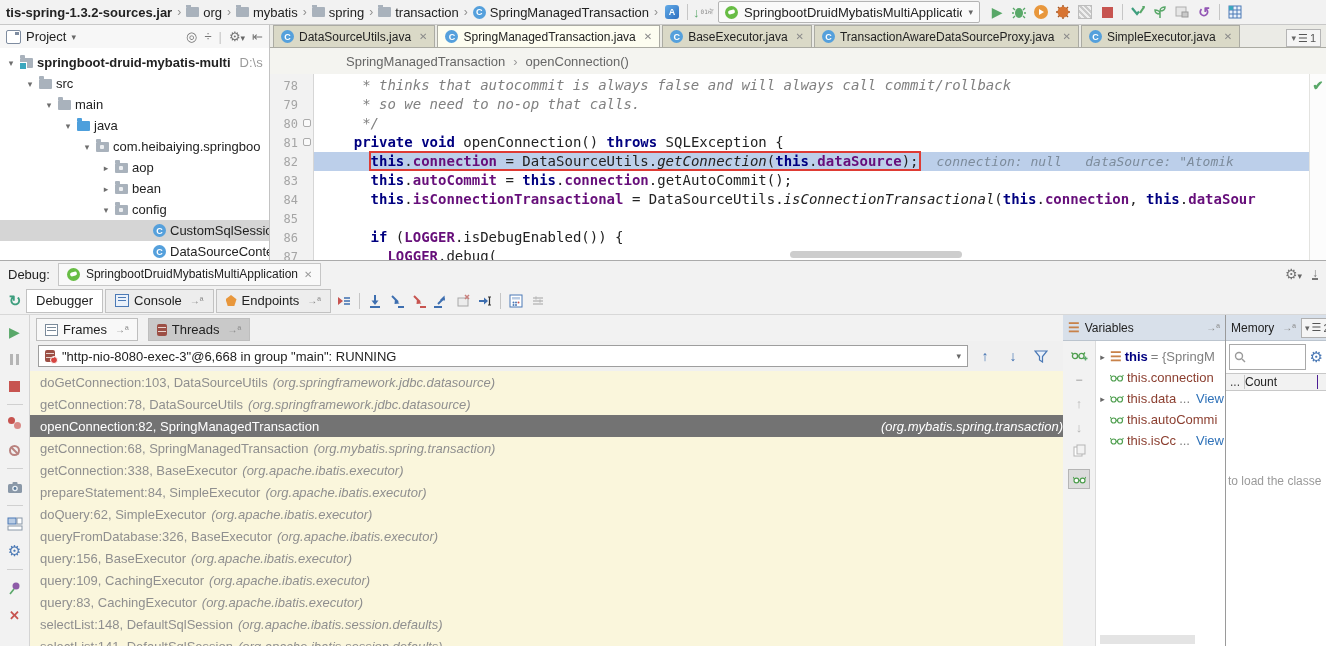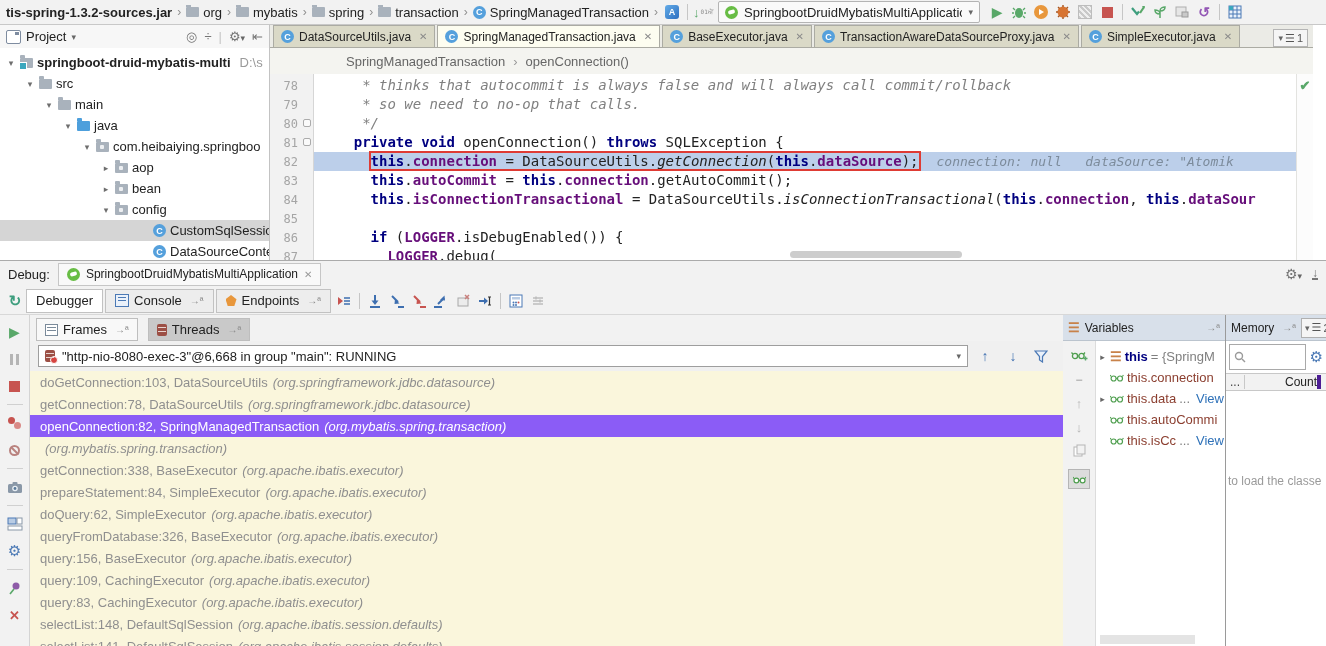--- a/index.html
+++ b/index.html
@@ -54,21 +54,21 @@
   .ic-projtab::after{content:"";position:absolute;right:1px;top:1px;width:4px;height:3px;background:#7E8CA0;}
   #proj-header .hicons{margin-left:auto;display:flex;align-items:center;gap:7px;color:#757575;font-size:13px;}
   #project-tree{padding-top:4px;font-size:13px;}
   .trow{height:21px;display:flex;align-items:center;gap:4px;white-space:nowrap;cursor:pointer;}
   .trow.selected{background:#D5D5D5;}
   .tchev{width:10px;text-align:center;color:#6E6E6E;font-size:9px;flex:0 0 auto;}
   .tsuffix{color:#9A9A9A;margin-left:5px;}
   .tbold{font-weight:bold;}
 
   
-  #editor{position:absolute;left:270px;top:25px;right:13px;height:235px;overflow:hidden;background:#14532d;}
+  #editor{position:absolute;left:270px;top:25px;right:0;height:235px;overflow:hidden;background:#14532d;}
   #tabbar{height:23px;background:#EBEBE6;border-bottom:1px solid #ABABA3;box-sizing:border-box;
           display:flex;align-items:flex-end;padding-left:3px;position:relative;}
   .etab{height:22px;display:flex;align-items:center;gap:5px;padding:0 7px;margin-right:2px;font-size:12px;
         background:#DAD9C7;border:1px solid #ABABA3;border-bottom:none;box-sizing:border-box;cursor:pointer;white-space:nowrap;}
   .etab.active{background:#FDFDF0;}
   .etab .close{color:#8A8A8A;font-size:10px;margin-left:3px;}
   .etab .close::before{content:"\2715";}
   .corner-badge{position:absolute;right:5px;top:4px;display:flex;align-items:center;gap:2px;height:16px;
                 padding:0 4px;border:1px solid #B5B5B5;background:#F5F5F5;color:#555;font-size:11px;}
   #crumbbar{height:26px;display:flex;align-items:center;gap:8px;padding-left:76px;background:#F4F4F0;color:#666;font-size:13px;}
@@ -130,21 +130,21 @@
   .ic-thread{width:10px;height:12px;background:#9C4F45;border-radius:2px;position:relative;}
   .ic-thread::after{content:"";position:absolute;left:1px;top:3px;right:1px;height:1px;background:#E8D5D0;box-shadow:0 4px 0 #E8D5D0;}
   .badge-dot{position:absolute;right:-3px;bottom:-2px;width:6px;height:6px;border-radius:50%;background:#D64541;border:1px solid #fff;}
   #thread-row{height:30px;background:#F0F0F0;display:flex;align-items:center;padding:0 8px;gap:6px;}
   #thread-combo{width:930px;height:22px;background:#fff;border:1px solid #9E9E9E;display:flex;align-items:center;gap:7px;padding:0 6px;box-sizing:border-box;font-size:13px;cursor:pointer;}
   #thread-combo .txt{flex:1;white-space:nowrap;overflow:hidden;}
   .g-arrow{color:#3E6FB0;font-weight:bold;font-size:14px;}
   #frames-list{position:absolute;left:0;top:56px;right:0;bottom:0;background:#FAF6DC;overflow:hidden;}
   .frow{height:22px;display:flex;align-items:center;padding-left:10px;color:#8F8F8F;font-size:13px;white-space:nowrap;cursor:pointer;}
   .frow .pkg{font-style:italic;margin-left:5px;}
-  .frow.sel{background:#8b5cf6;color:#fff;}
+  .frow.sel{background:#737373;color:#fff;justify-content:space-between;}
 
   #vars{position:absolute;left:1063px;top:0;width:163px;bottom:0;background:#fff;border-right:1px solid #9A9A9A;box-sizing:border-box;}
   .pane-header{height:26px;background:#D8E0EA;border-bottom:1px solid #BBC4CE;display:flex;align-items:center;gap:5px;padding:0 5px;box-sizing:border-box;font-size:12px;}
   .ic-hamb{color:#C8824A;font-weight:bold;font-size:13px;line-height:1;}
   #vars-strip{position:absolute;left:0;top:26px;width:33px;bottom:0;background:#F2F2F2;border-right:1px solid #DCDCDC;box-sizing:border-box;
               display:flex;flex-direction:column;align-items:center;padding-top:8px;gap:9px;color:#9A9A9A;}
   .strip-box{width:20px;height:18px;border:1px solid #B5B5B5;background:#DCDCDC;display:flex;align-items:center;justify-content:center;}
   #vars-tree{position:absolute;left:33px;top:26px;right:0;bottom:0;overflow:hidden;padding-top:5px;}
   .vrow{height:21px;display:flex;align-items:center;gap:3px;padding-left:2px;font-size:13px;white-space:nowrap;cursor:pointer;}
   .vchev{width:9px;color:#666;font-size:9px;text-align:center;flex:0 0 auto;}
@@ -155,21 +155,21 @@
   .vlink{color:#2E71B8;margin-left:3px;}
   #vars-scroll{position:absolute;left:37px;bottom:2px;width:95px;height:9px;background:#E4E4E4;}
 
   #mem{position:absolute;left:1226px;top:0;right:0;bottom:0;background:#fff;}
   .layout-badge{margin-left:auto;display:flex;align-items:center;gap:2px;height:18px;padding:0 3px;border:1px solid #B0B0B0;background:#F5F5F5;color:#555;font-size:11px;cursor:pointer;}
   #mem-search{height:32px;display:flex;align-items:center;gap:4px;padding:0 3px;}
   #mem-input{flex:1;height:24px;border:1px solid #A9A9A9;background:#fff;display:flex;align-items:center;padding:0 4px;gap:4px;}
   .g-gear-blue{color:#4B79B5;font-size:15px;}
   #mem-cols{height:18px;display:flex;align-items:center;background:#F2F2F2;border-top:1px solid #C8C8C8;border-bottom:1px solid #C8C8C8;font-size:12px;box-sizing:border-box;}
   #mem-cols .c1{width:18px;text-align:center;border-right:1px solid #C8C8C8;color:#444;}
-  #mem-cols .c2{width:72px;text-align:right;border-right:4px solid #4c1d95;}
+  #mem-cols .c2{width:72px;text-align:left;border-right:1px solid #4c1d95;}
   #mem-body{position:relative;}
   #mem-msg{margin-top:83px;margin-left:2px;color:#9A9A9A;font-size:12px;white-space:nowrap;overflow:hidden;}
 </style>
 </head>
 <body>
 
 <header id="topbar">
   <div id="nav-crumbs">
       <span class="crumb bold">
         <span>tis-spring-1.3.2-sources.jar</span>
@@ -605,20 +605,21 @@
           </div>
           <div class="frow">
             <span class="m">getConnection:78, DataSourceUtils</span>
             <span class="pkg">(org.springframework.jdbc.datasource)</span>
           </div>
           <div class="frow sel">
             <span class="m">openConnection:82, SpringManagedTransaction</span>
             <span class="pkg">(org.mybatis.spring.transaction)</span>
           </div>
           <div class="frow">
+            <span class="m">getConnection:68, SpringManagedTransaction</span>
             <span class="pkg">(org.mybatis.spring.transaction)</span>
           </div>
           <div class="frow">
             <span class="m">getConnection:338, BaseExecutor</span>
             <span class="pkg">(org.apache.ibatis.executor)</span>
           </div>
           <div class="frow">
             <span class="m">prepareStatement:84, SimpleExecutor</span>
             <span class="pkg">(org.apache.ibatis.executor)</span>
           </div>

